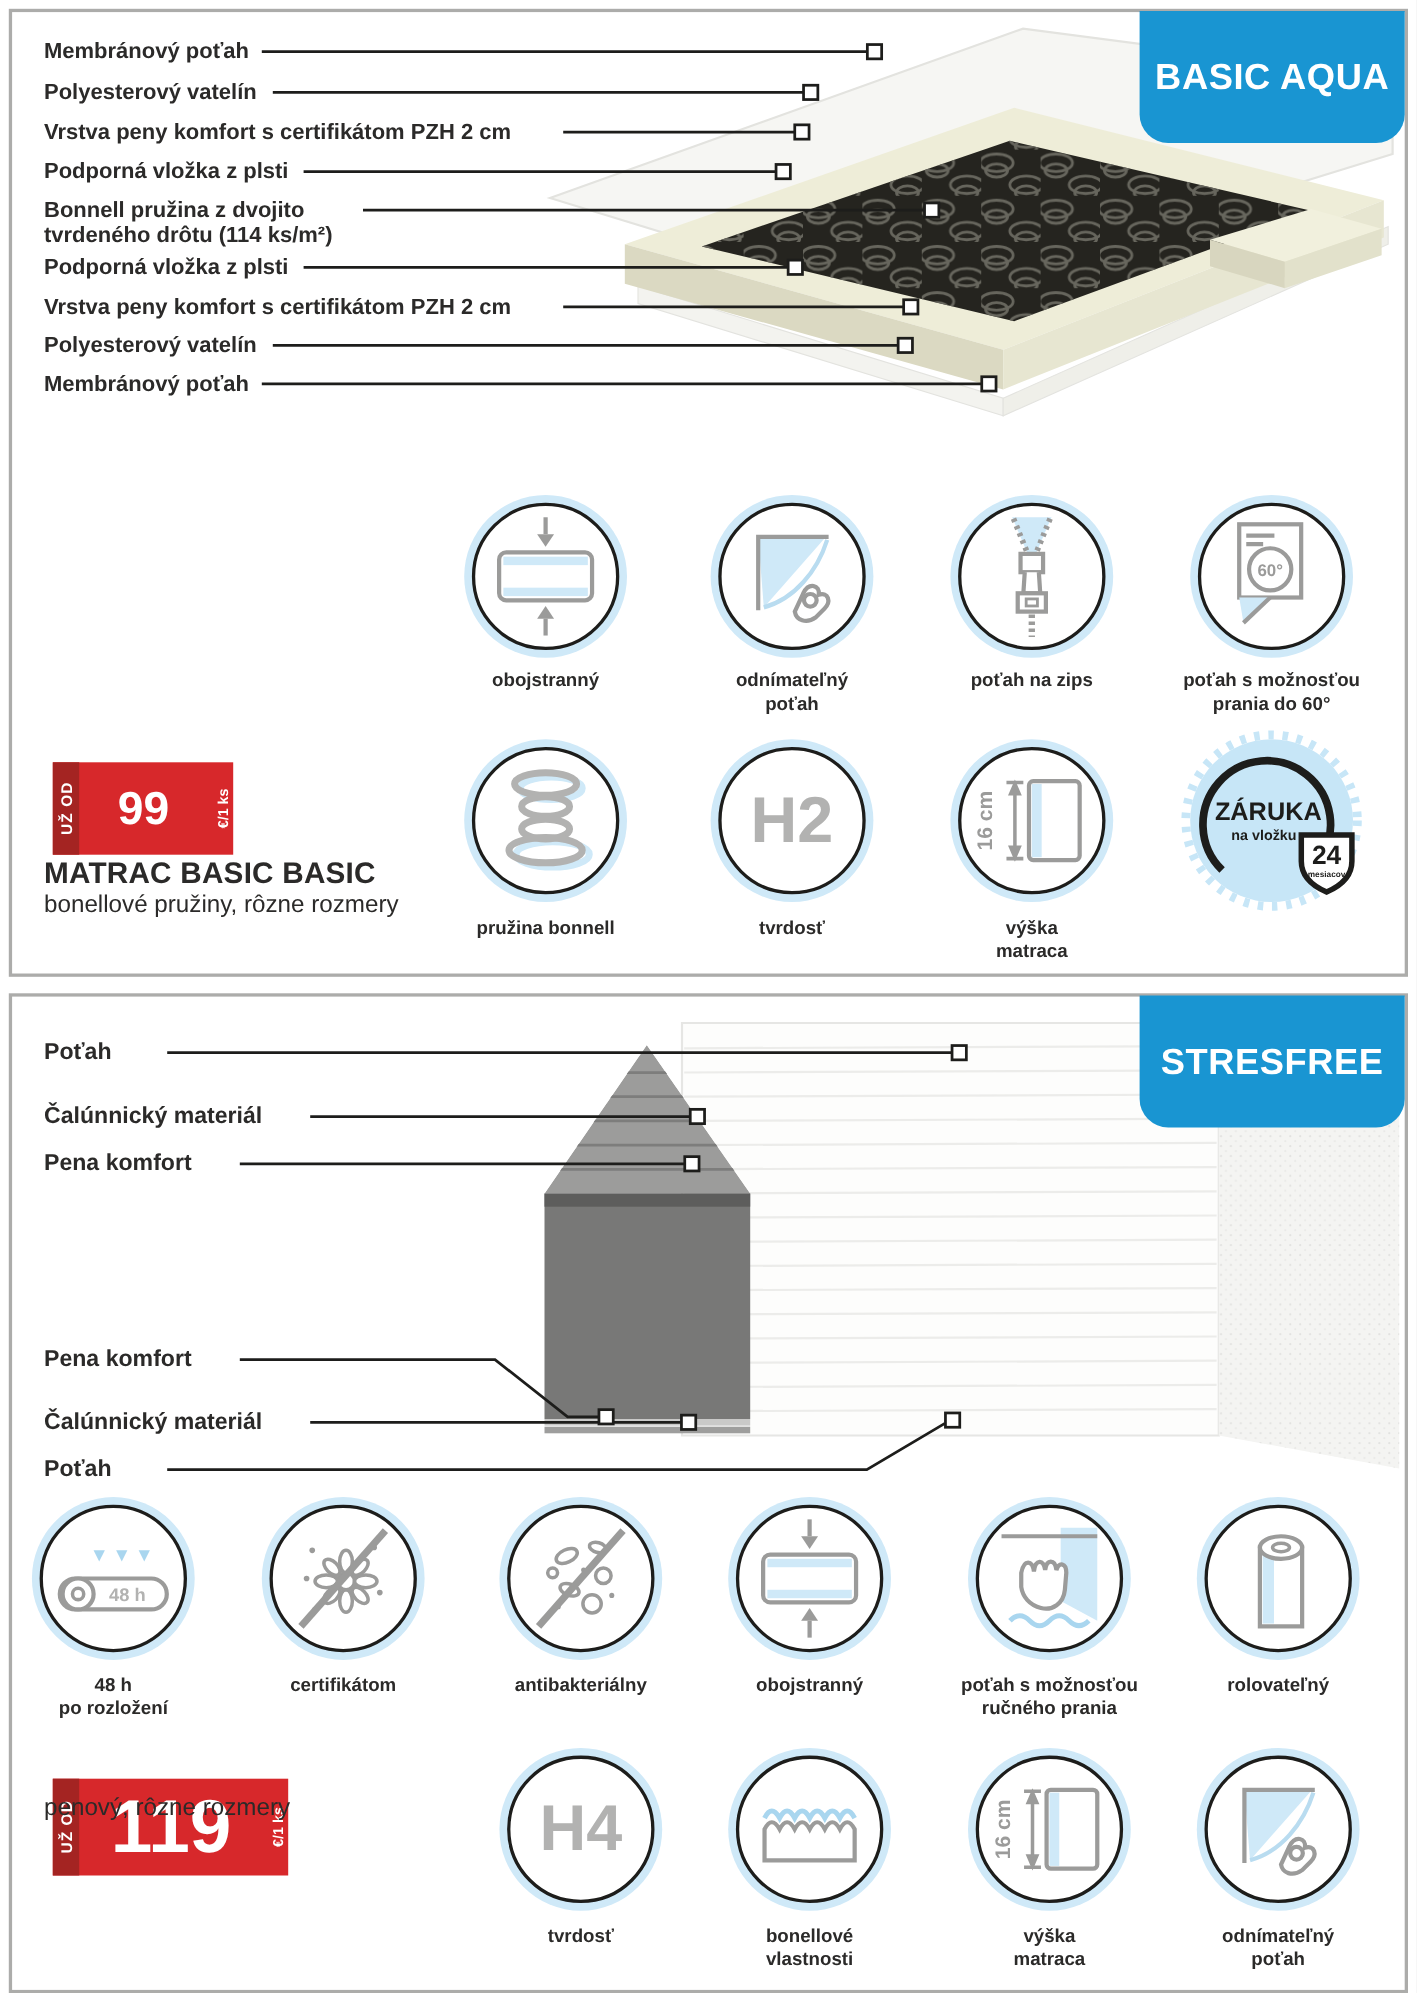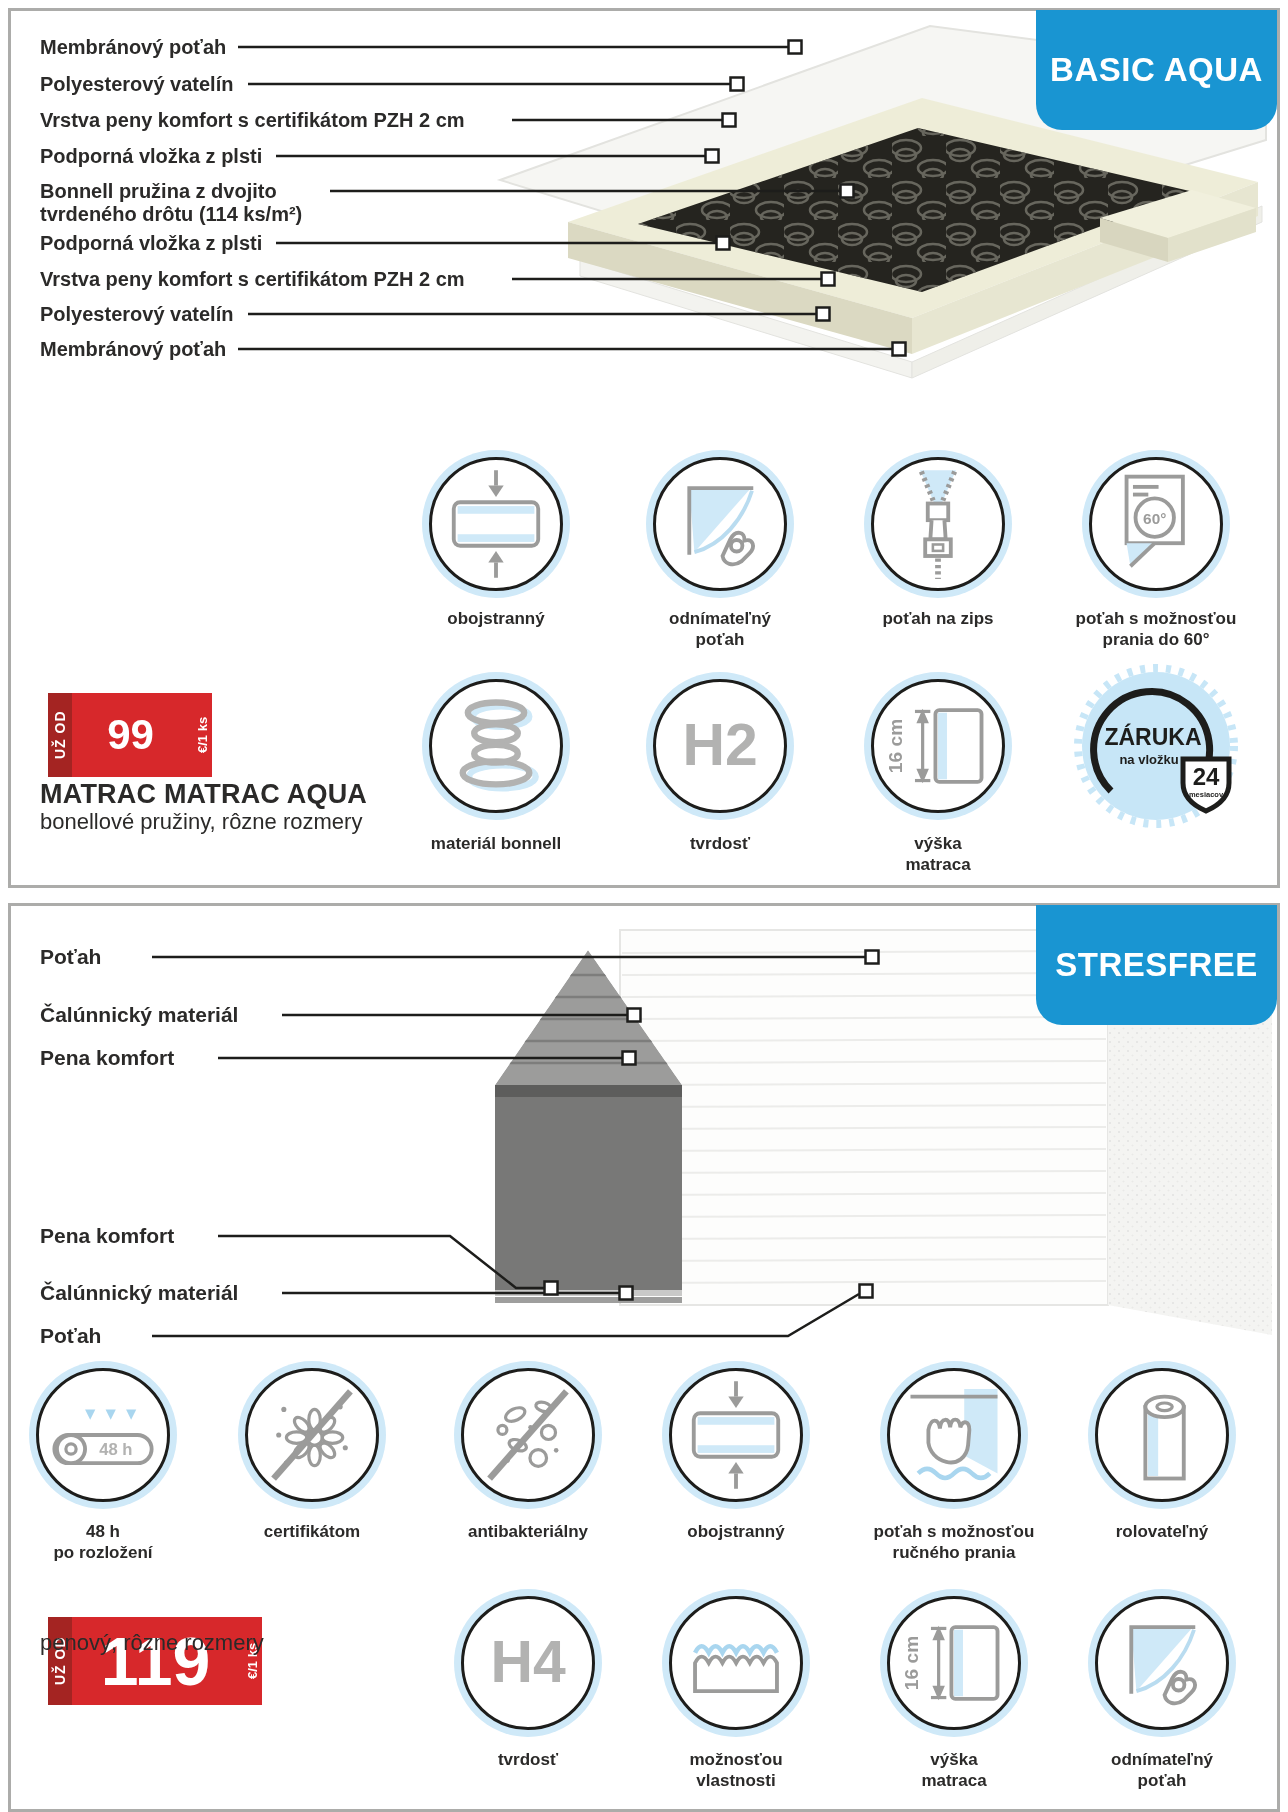--- a/index.html
+++ b/index.html
@@ -255,31 +255,31 @@
       <circle cx="85" cy="85" r="78" fill="none" stroke="#c7e6f7" stroke-width="8" stroke-dasharray="5 8"></circle>
       <path d="M40,130 A58,58 0 1 1 128,122" fill="none" stroke="#1d1d1b" stroke-width="7"></path>
       <polygon points="118,108 141,115 125,136" fill="#1d1d1b"></polygon>
       <text x="82" y="84" text-anchor="middle" font-size="23" font-weight="bold" fill="#1d1d1b">ZÁRUKA</text>
       <text x="78" y="103" text-anchor="middle" font-size="13" font-weight="bold" fill="#1d1d1b">na vložku</text>
       <path d="M112,98 h46 v24 q0,18 -23,28 q-23,-10 -23,-28 z" fill="#fff" stroke="#1d1d1b" stroke-width="5"></path>
       <text x="135" y="124" text-anchor="middle" font-size="24" font-weight="bold" fill="#1d1d1b">24</text>
       <text x="135" y="136" text-anchor="middle" font-size="7.5" font-weight="bold" fill="#1d1d1b">mesiacov</text>
     </svg>
   </div>
-  <div class="feat-label" style="left:396px;top:833px">materiál bonnell</div>
+  <div class="feat-label" style="left:396px;top:833px">pružina bonnell</div>
   <div class="feat-label" style="left:620px;top:833px">tvrdosť</div>
   <div class="feat-label" style="left:838px;top:833px">výška
 matraca</div>
 
   <div class="price" style="left:48px;top:693px;width:164px;height:84px">
     <div class="price-prefix">UŽ OD</div>
     <div class="price-amount" style="font-size:42px">99</div>
     <div class="price-unit">€/1 ks</div>
   </div>
-  <div class="prod-name" style="left:40px;top:779px">MATRAC MATRAC AQUA</div>
+  <div class="prod-name" style="left:40px;top:779px">MATRAC BASIC BASIC</div>
   <div class="prod-desc" style="left:40px;top:809px">bonellové pružiny, rôzne rozmery</div>
 
   <div class="layer-label b" style="left:40px;top:945px">Poťah</div>
   <div class="layer-label b" style="left:40px;top:1003px">Čalúnnický materiál</div>
   <div class="layer-label b" style="left:40px;top:1046px">Pena komfort</div>
   <div class="layer-label b" style="left:40px;top:1224px">Pena komfort</div>
   <div class="layer-label b" style="left:40px;top:1281px">Čalúnnický materiál</div>
   <div class="layer-label b" style="left:40px;top:1324px">Poťah</div>
 
   <div class="feat" style="left:36px;top:1368px">
@@ -402,21 +402,21 @@
   <div class="feat" style="left:1095px;top:1596px">
     <svg viewBox="0 0 100 100">
       <polygon points="26,22 74,22 30,72" fill="#cfe9f8"></polygon>
       <path d="M26,74 V22 H76" fill="none" stroke="#9b9b9a" stroke-width="3"></path>
       <path d="M30,72 C52,66 68,46 75,24" fill="none" stroke="#b9dcf0" stroke-width="3"></path>
       <path d="M58,62 c4,-8 12,-6 11,1 c7,-2 9,5 4,10 l-6,6 c-7,5 -14,2 -15,-4 z" fill="#fff" stroke="#9b9b9a" stroke-width="3"></path>
       <circle cx="63" cy="67" r="4.5" fill="none" stroke="#9b9b9a" stroke-width="3"></circle>
     </svg>
   </div>
   <div class="feat-label" style="left:428px;top:1749px">tvrdosť</div>
-  <div class="feat-label" style="left:636px;top:1749px">možnosťou
+  <div class="feat-label" style="left:636px;top:1749px">bonellové
 vlastnosti</div>
   <div class="feat-label" style="left:854px;top:1749px">výška
 matraca</div>
   <div class="feat-label" style="left:1062px;top:1749px">odnímateľný
 poťah</div>
 
   <div class="price" style="left:48px;top:1617px;width:214px;height:88px">
     <div class="price-prefix">UŽ OD</div>
     <div class="price-amount" style="font-size:68px">119</div>
     <div class="price-unit">€/1 ks</div>

